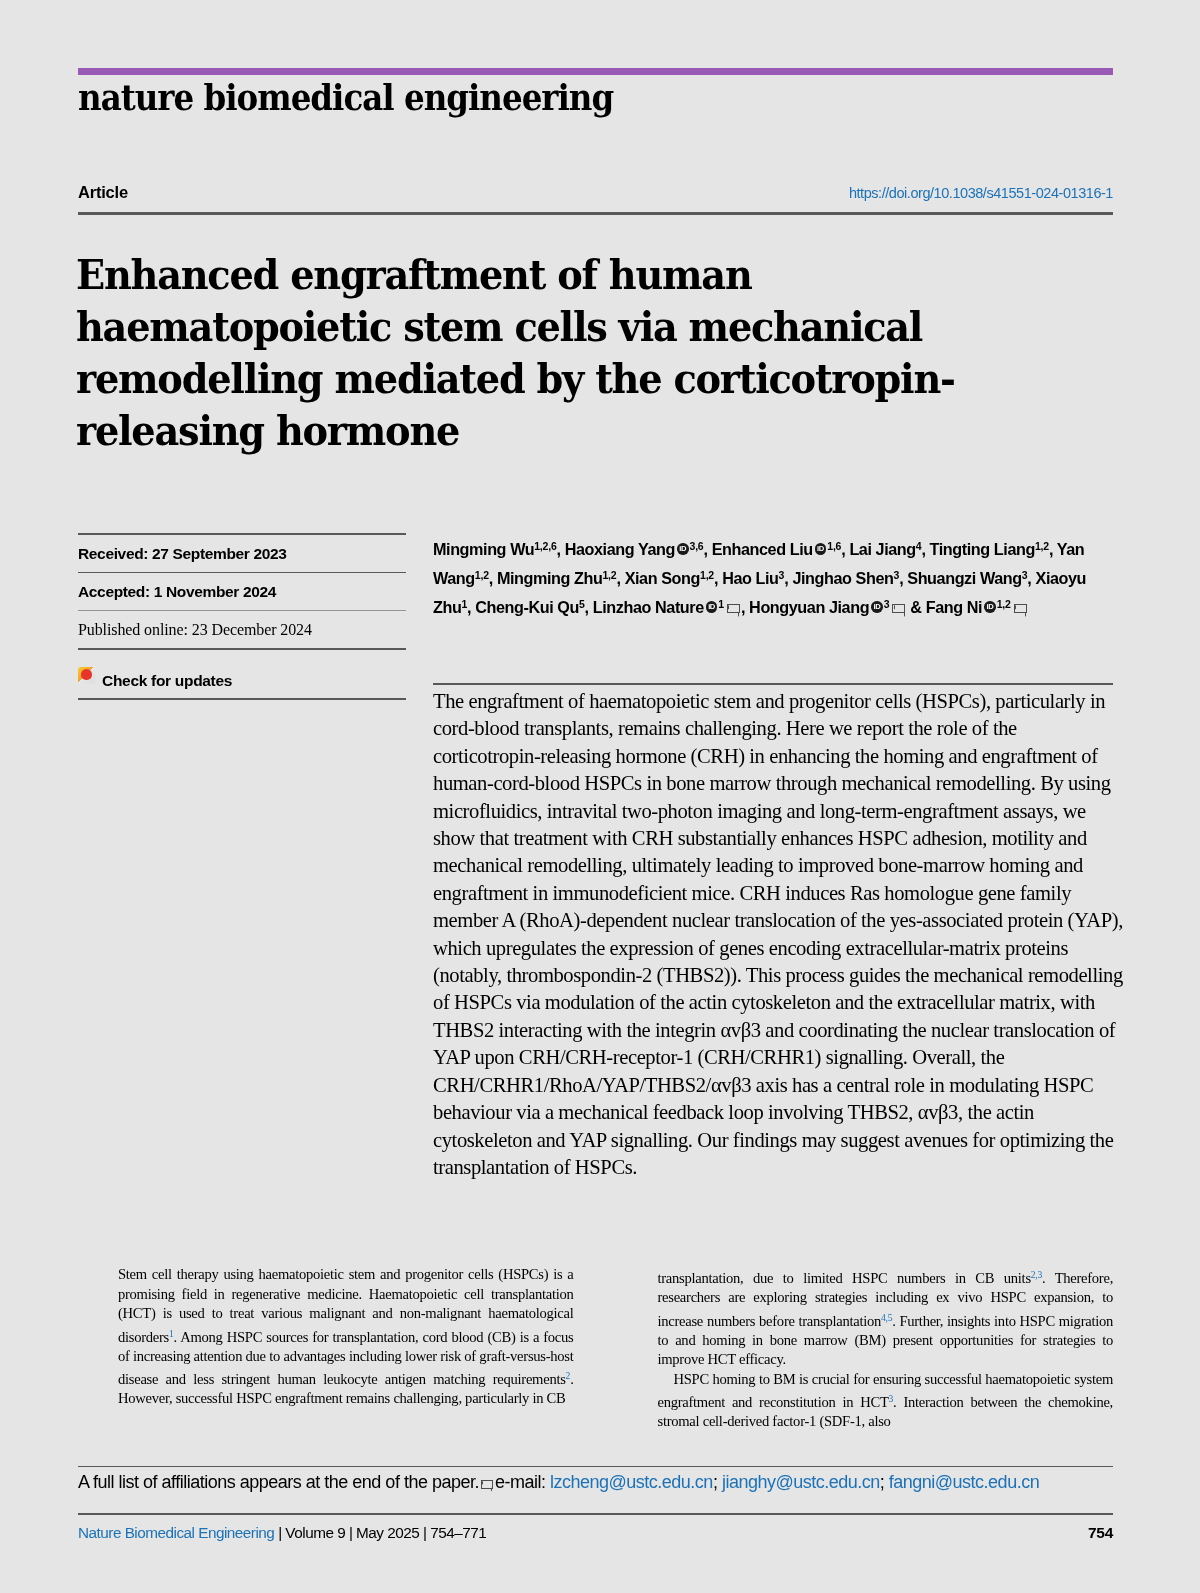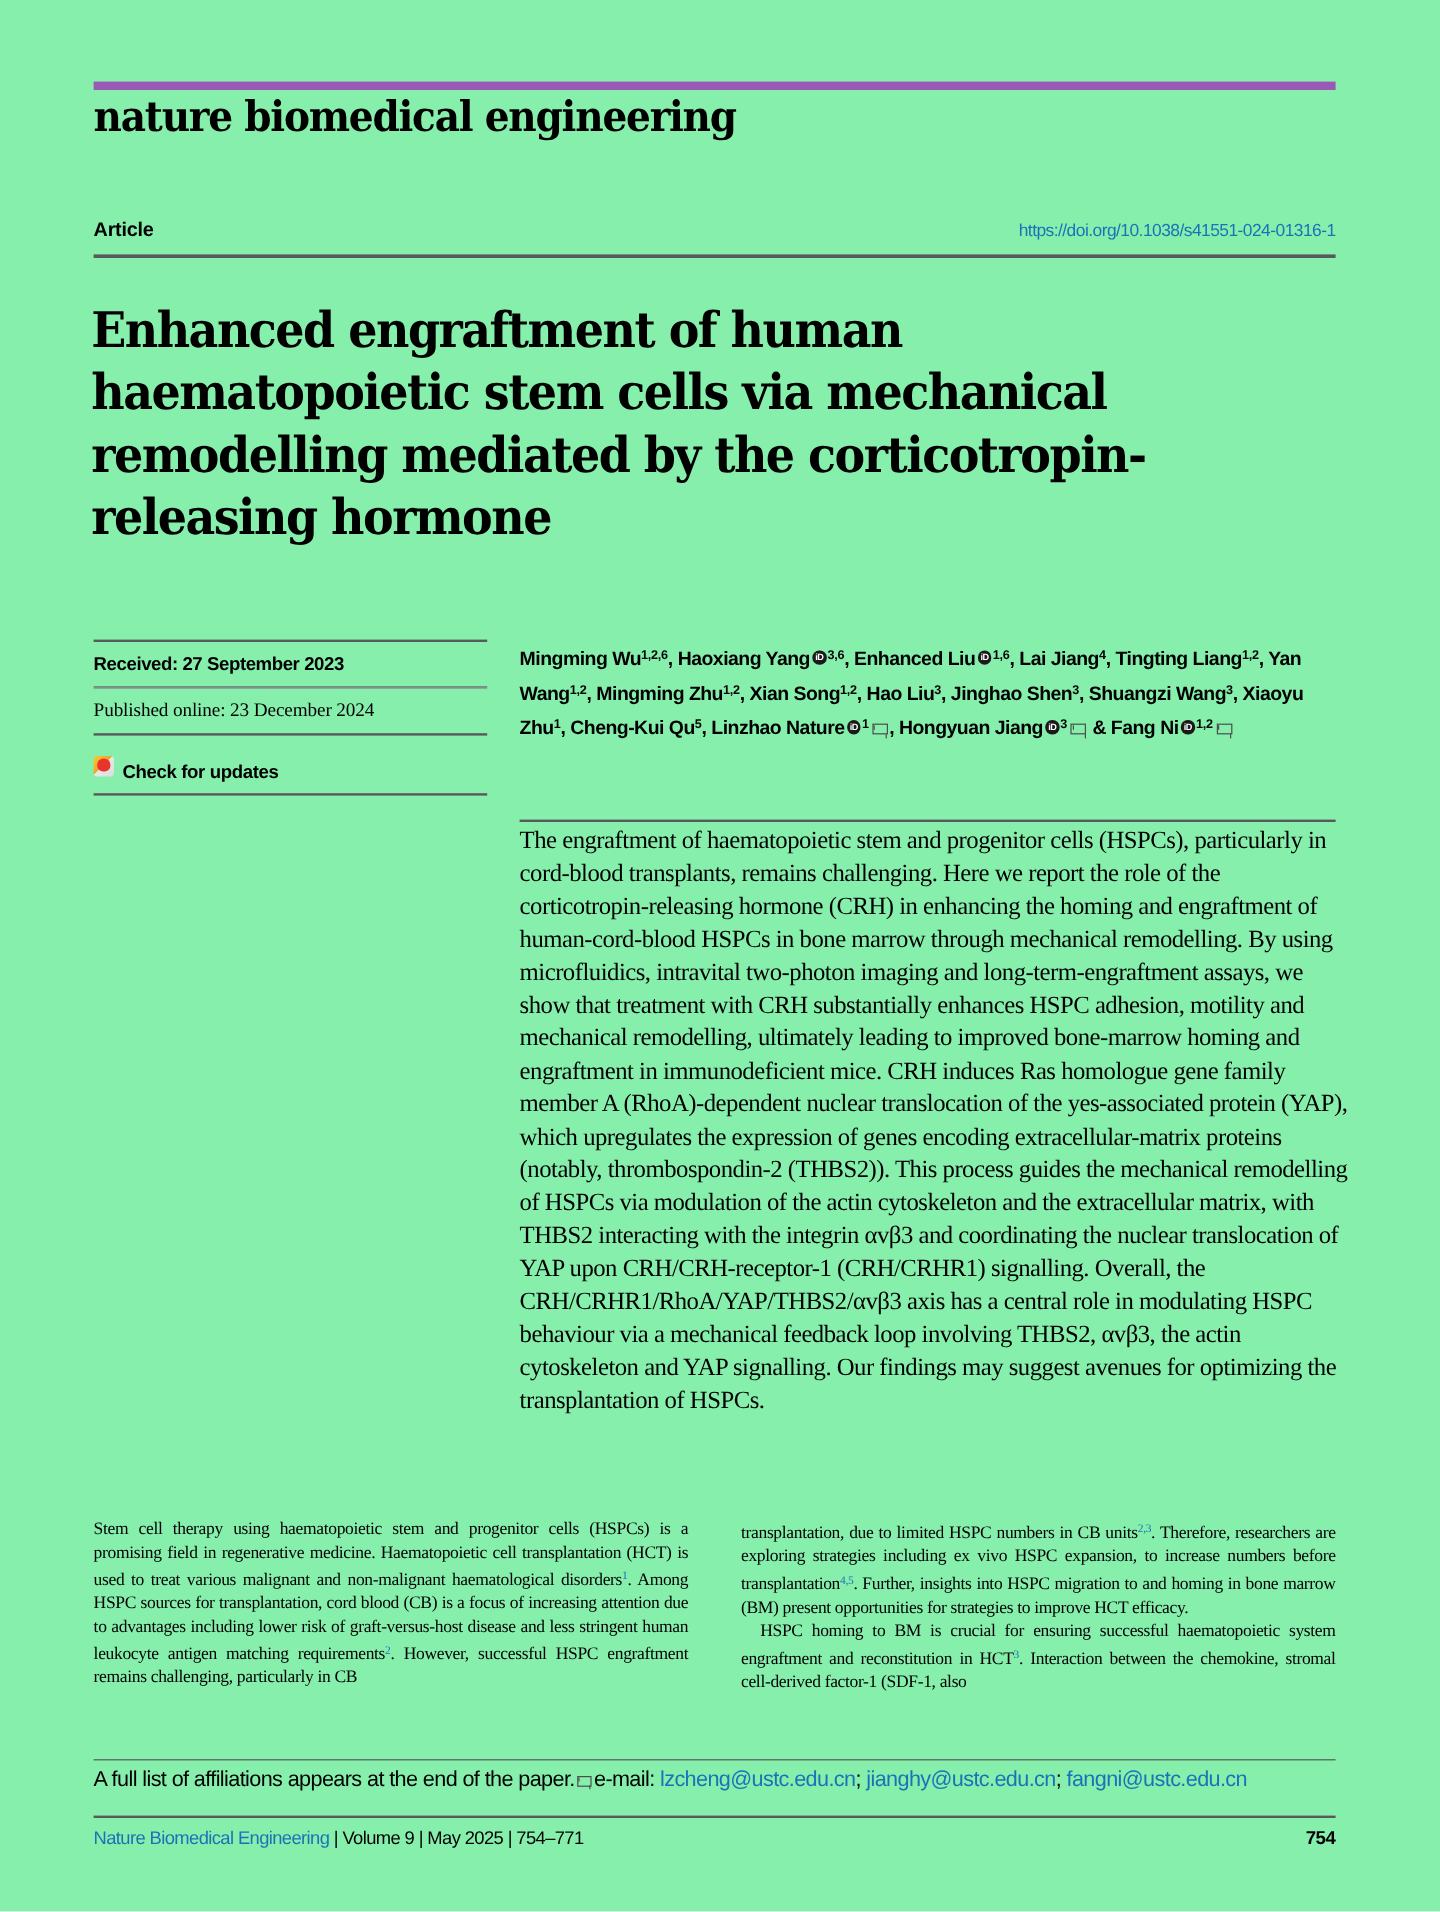--- a/index.html
+++ b/index.html
@@ -4,21 +4,21 @@
 <style>
   html, body {
     margin: 0;
     padding: 0;
     background: #ffffff;
   }
   .page {
     position: relative;
     width: 1200px;
     height: 1593px;
-    background: #86efac;
+    background: #e5e5e5;
     box-sizing: border-box;
     font-family: "Liberation Serif", serif;
     color: #000000;
     overflow: hidden;
   }
 
   
   .masthead-rule {
     position: absolute;
     left: 78px;
@@ -243,20 +243,21 @@
     gap: 44px;
   }
   .col {
     width: 496px;
     font-family: "Liberation Serif", serif;
     font-size: 14.6px;
     line-height: 19.55px;
     letter-spacing: -0.28px;
     text-align: justify;
     color: #000;
+    margin-left: 40px;
   }
   .col p { margin: 0; }
   .col p.indent { text-indent: 16px; }
   .col sup, .abstract sup {
     font-size: 9.6px;
     vertical-align: 4.5px;
     color: #1B72B8;
   }
 
   
@@ -344,20 +345,21 @@
     <a class="doi" href="#">https://doi.org/10.1038/s41551-024-01316-1</a>
   </div>
   <div class="rule-under-kicker"></div>
 
   <h1 class="article-title">Enhanced engraftment of human haematopoietic stem cells via mechanical remodelling mediated by the corticotropin-releasing hormone</h1>
 
   <div class="meta-col">
     <div class="meta-rule"></div>
     <div class="meta-item">Received: 27 September 2023</div>
     <div class="meta-rule"></div>
+    <div class="meta-item">Accepted: 1 November 2024</div>
     <div class="meta-rule thin"></div>
     <div class="meta-item serif">Published online: 23 December 2024</div>
     <div class="meta-rule"></div>
     <div class="check-row">
       <span class="check-icon"></span>
       <span class="check-label">Check for updates</span>
     </div>
     <div class="meta-rule"></div>
   </div>
 

